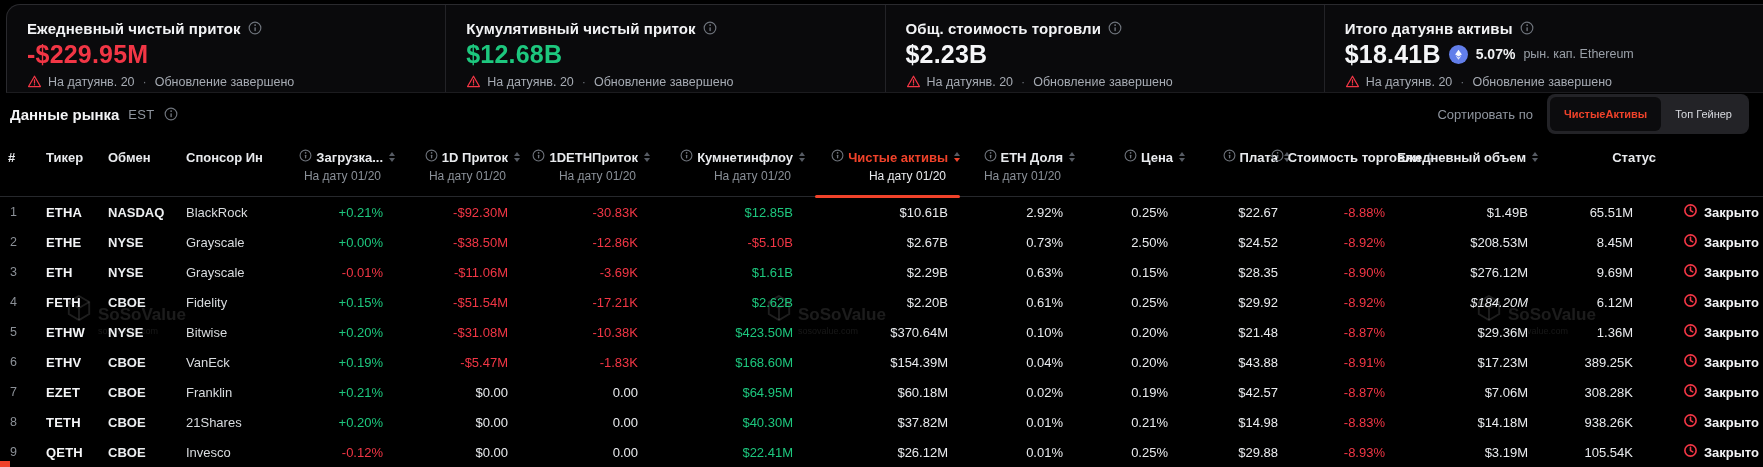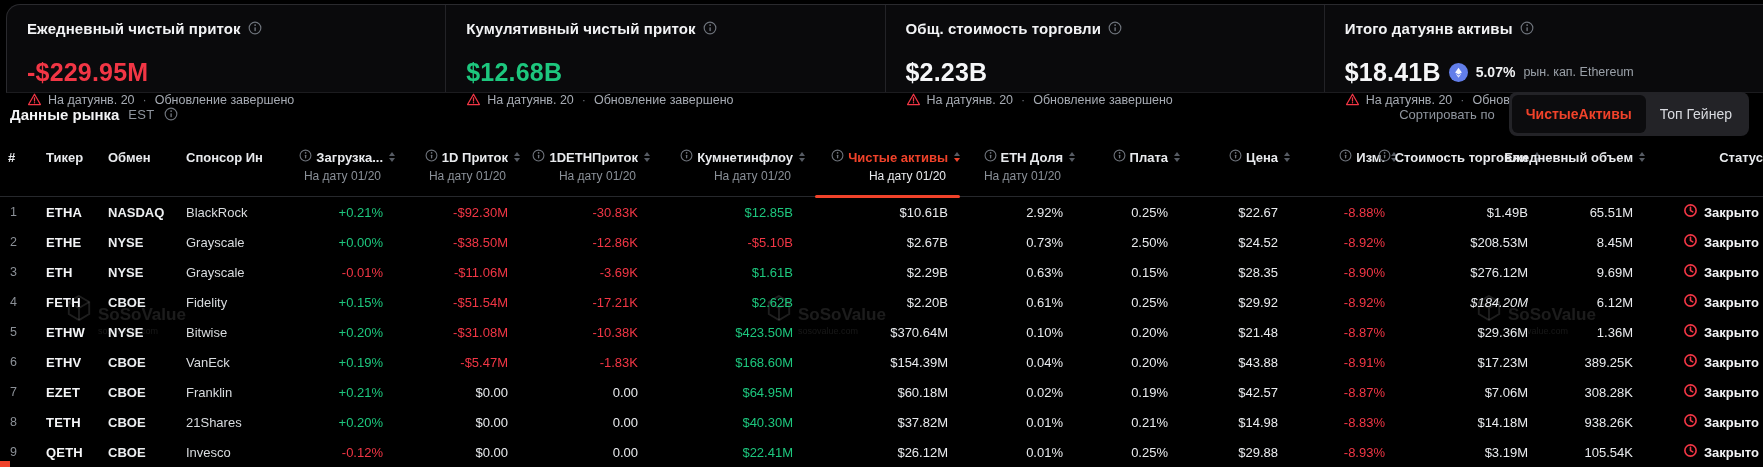--- a/index.html
+++ b/index.html
@@ -9,42 +9,42 @@
 
   
   .stats-panel { position:absolute; left:6px; top:4px; right:0; height:89px;
     background:#0a0a0c; border:1px solid #2a2a2e; border-right:none;
     border-bottom:1px solid #1c1c1f; border-top-left-radius:14px;
     display:flex; }
   .stat-card { flex:1 1 0; padding:13px 20px 0 20px; position:relative; }
   .stat-card + .stat-card { border-left:1px solid #232327; }
   .stat-title-row { display:flex; align-items:center; gap:7px; height:20px; }
   .stat-title { font-size:15px; font-weight:700; color:#f2f3f5; letter-spacing:.1px; }
-  .stat-value-row { display:flex; align-items:center; gap:8px; margin-top:20px; height:28px; }
+  .stat-value-row { display:flex; align-items:center; gap:8px; margin-top:2px; height:28px; }
   .stat-value { font-size:25px; font-weight:700; letter-spacing:.2px; }
   .v-red { color:#f23645; } .v-green { color:#1dc77e; } .v-white { color:#f5f6f8; }
   .mcap-pct { font-size:14px; font-weight:700; color:#f0f1f3; }
   .mcap-label { font-size:12.5px; color:#9aa0a8; }
   .stat-note { display:flex; align-items:center; gap:6px; margin-top:6px;
     font-size:12.5px; color:#a6abb3; }
   .note-dot { color:#6f747c; padding:0 2px; }
   .i-gray { color:#6e737b; display:inline-flex; }
   .eth-badge { width:19px; height:19px; border-radius:50%; background:#627eea;
     display:inline-flex; align-items:center; justify-content:center; }
 
   
   .market-bar { position:absolute; left:0; top:93px; width:1763px; height:42px;
     display:flex; align-items:center; justify-content:space-between; padding:0 14px 0 10px; }
   .mb-left { display:flex; align-items:center; gap:9px; }
   .mb-title { font-size:15px; font-weight:700; color:#f2f3f5; }
   .mb-tz { font-size:13px; color:#8f959e; letter-spacing:.3px; }
   .mb-right { display:flex; align-items:center; gap:14px; }
   .sort-label { font-size:13px; color:#8f959e; }
   .seg { display:flex; background:#232327; border-radius:8px; padding:3px; }
-  .seg-opt { font-size:14px; padding:11px 14px; border-radius:6px; color:#d9dbe0;
+  .seg-opt { font-size:11px; padding:11px 14px; border-radius:6px; color:#d9dbe0;
     cursor:pointer; white-space:nowrap; }
   .seg-opt.active { background:#0c0c0e; color:#f0422a; font-weight:700; }
 
   
   .tbl { position:absolute; left:0; top:135px; width:1763px; z-index:1; }
   .thead { display:flex; height:62px; border-bottom:1px solid #26282c; position:relative; }
   .hcell { position:relative; padding-top:13px; }
   .hline { display:flex; align-items:center; justify-content:flex-end; gap:4px;
     height:18px; white-space:nowrap; font-size:13px; font-weight:700; color:#e8eaed; overflow:visible; }
   .hcell.al-left .hline { justify-content:flex-start; }
@@ -365,56 +365,42 @@
                 <circle cx="12.2" cy="7" r="1.6" fill="currentColor"></circle>
               </svg></span>
             <span>ETH Доля</span>
             <span class="carets">
               <i class="c-up"></i>
               <i class="c-dn"></i>
             </span>
           </div>
           <div class="hsub">На дату 01/20</div>
         </div>
+        <div class="hcell" style="width: 110px;">
+          <div class="hline">
+            <span><svg class="i-info" viewBox="0 0 24 24" width="13" height="13">
+                <circle cx="12" cy="12" r="10" fill="none" stroke="currentColor" stroke-width="2"></circle>
+                <rect x="11" y="10.5" width="2.4" height="7" rx="1.2" fill="currentColor"></rect>
+                <circle cx="12.2" cy="7" r="1.6" fill="currentColor"></circle>
+              </svg></span>
+            <span>Цена</span>
+            <span class="carets">
+              <i class="c-up"></i>
+              <i class="c-dn"></i>
+            </span>
+          </div>
+        </div>
         <div class="hcell" style="width: 105px;">
           <div class="hline">
             <span><svg class="i-info" viewBox="0 0 24 24" width="13" height="13">
                 <circle cx="12" cy="12" r="10" fill="none" stroke="currentColor" stroke-width="2"></circle>
                 <rect x="11" y="10.5" width="2.4" height="7" rx="1.2" fill="currentColor"></rect>
                 <circle cx="12.2" cy="7" r="1.6" fill="currentColor"></circle>
               </svg></span>
             <span>Плата</span>
-            <span class="carets">
-              <i class="c-up"></i>
-              <i class="c-dn"></i>
-            </span>
-          </div>
-        </div>
-        <div class="hcell" style="width: 110px;">
-          <div class="hline">
-            <span><svg class="i-info" viewBox="0 0 24 24" width="13" height="13">
-                <circle cx="12" cy="12" r="10" fill="none" stroke="currentColor" stroke-width="2"></circle>
-                <rect x="11" y="10.5" width="2.4" height="7" rx="1.2" fill="currentColor"></rect>
-                <circle cx="12.2" cy="7" r="1.6" fill="currentColor"></circle>
-              </svg></span>
-            <span>Цена</span>
-            <span class="carets">
-              <i class="c-up"></i>
-              <i class="c-dn"></i>
-            </span>
-          </div>
-        </div>
-        <div class="hcell" style="width: 107px;">
-          <div class="hline">
-            <span><svg class="i-info" viewBox="0 0 24 24" width="13" height="13">
-                <circle cx="12" cy="12" r="10" fill="none" stroke="currentColor" stroke-width="2"></circle>
-                <rect x="11" y="10.5" width="2.4" height="7" rx="1.2" fill="currentColor"></rect>
-                <circle cx="12.2" cy="7" r="1.6" fill="currentColor"></circle>
-              </svg></span>
-            <span>Изм.</span>
             <span class="carets">
               <i class="c-up"></i>
               <i class="c-dn"></i>
             </span>
           </div>
         </div>
         <div class="hcell" style="width: 143px;">
           <div class="hline">
             <span><svg class="i-info" viewBox="0 0 24 24" width="13" height="13">
                 <circle cx="12" cy="12" r="10" fill="none" stroke="currentColor" stroke-width="2"></circle>

